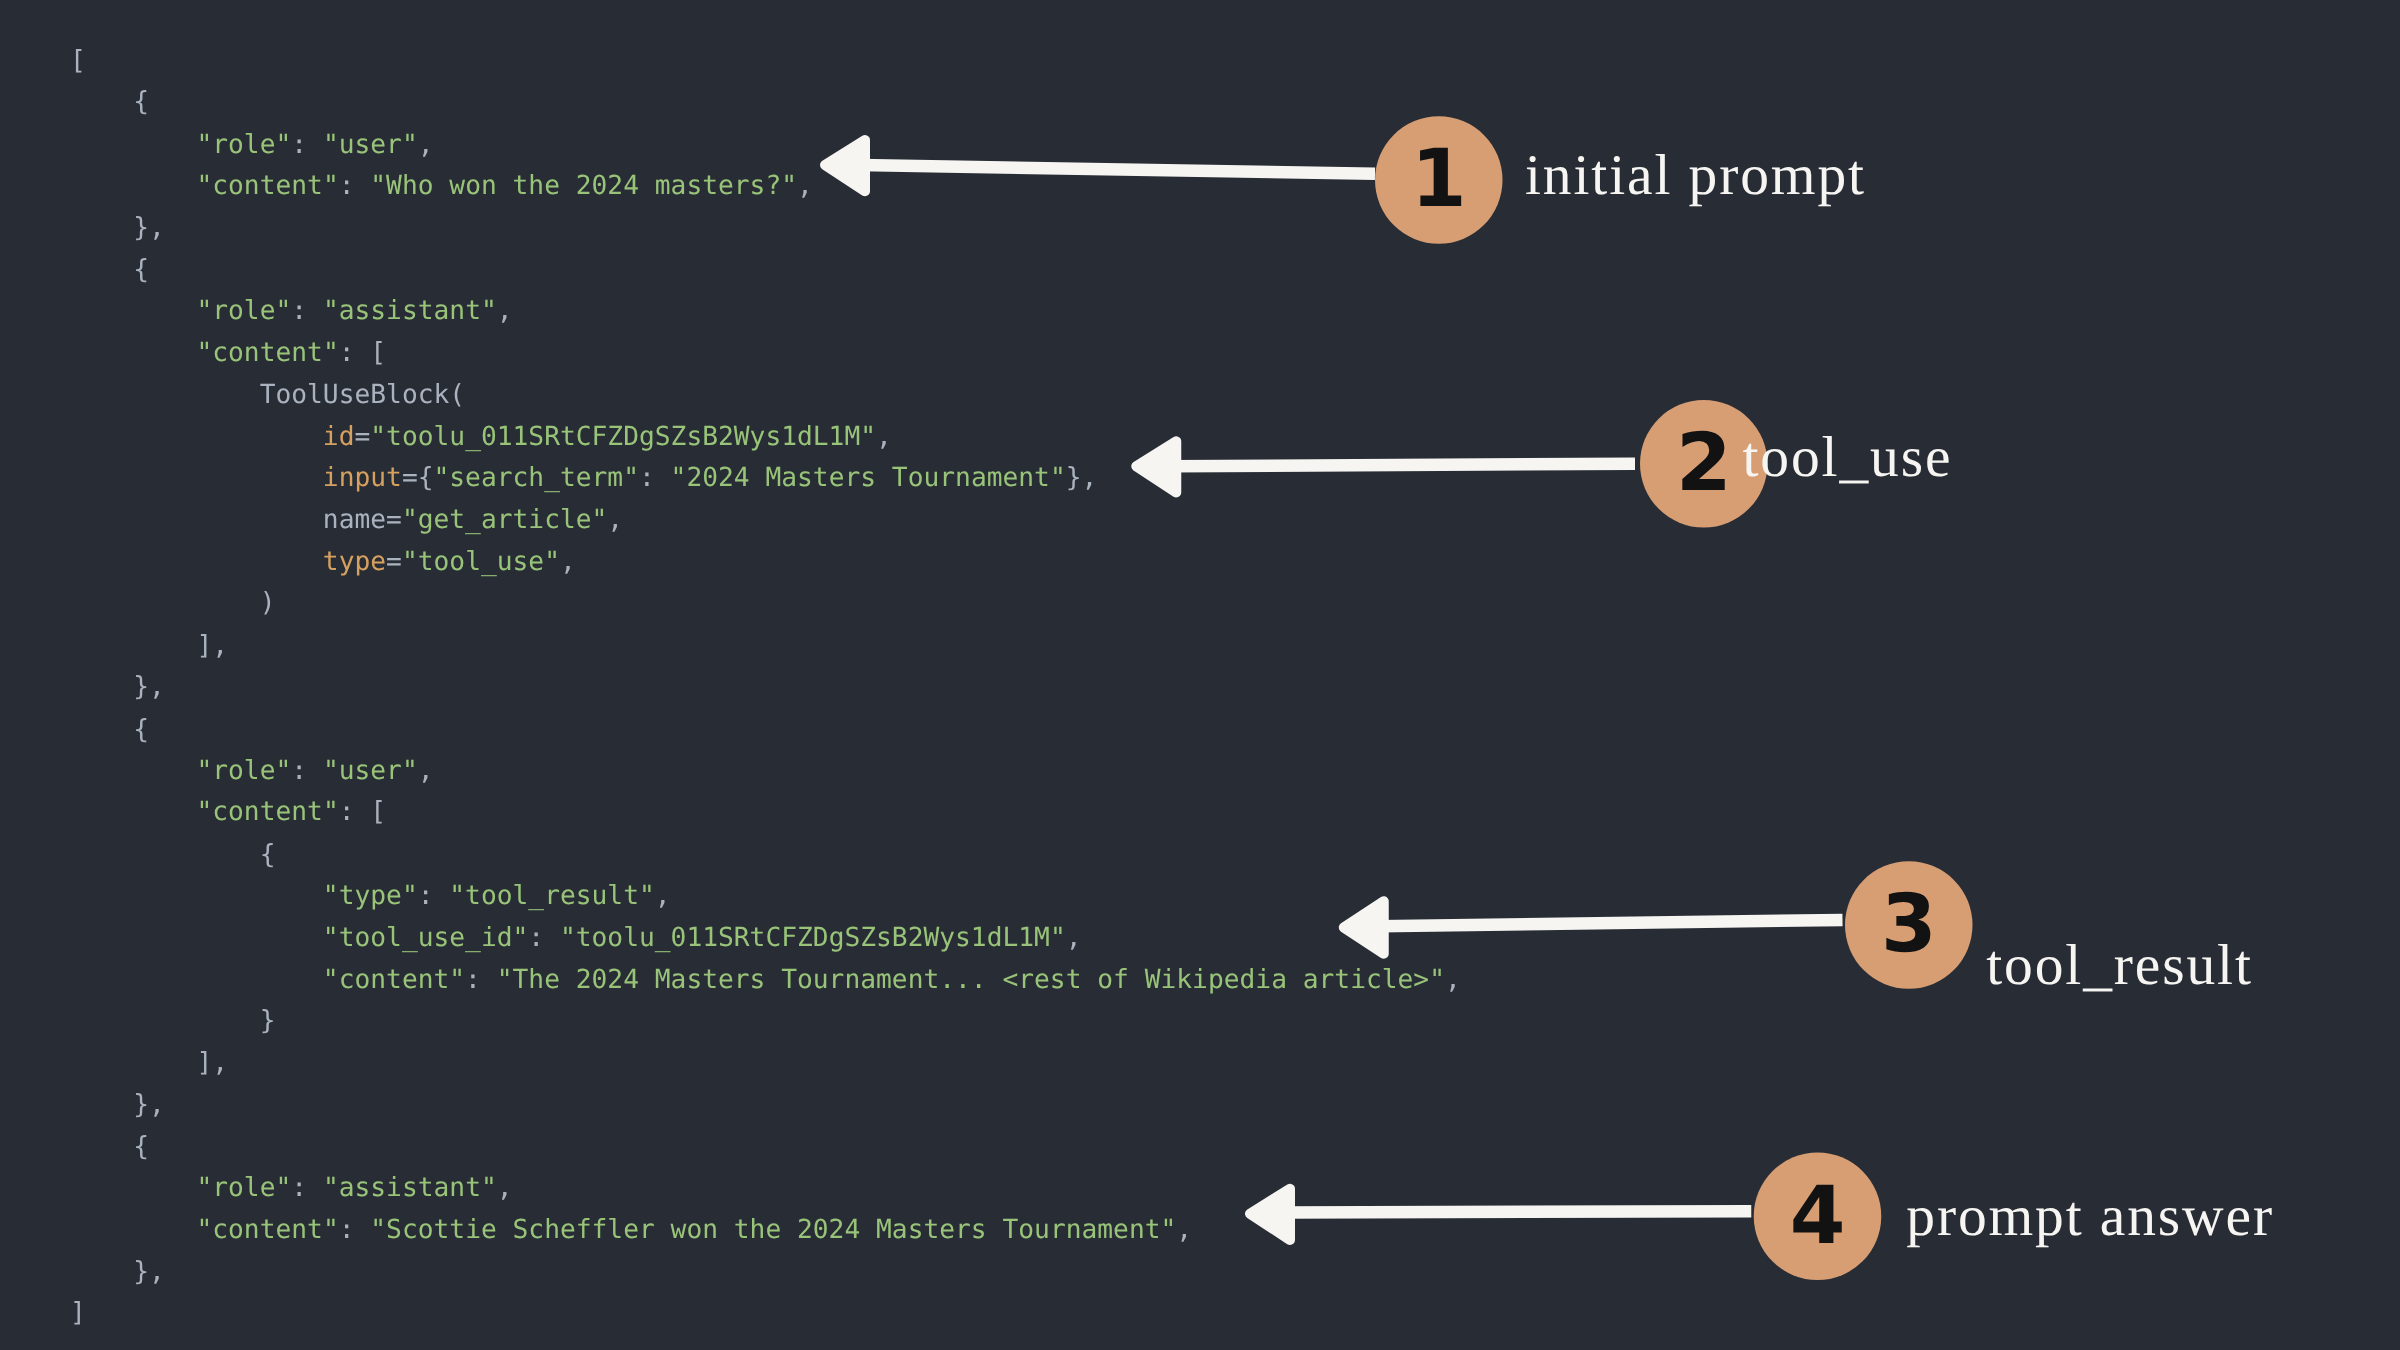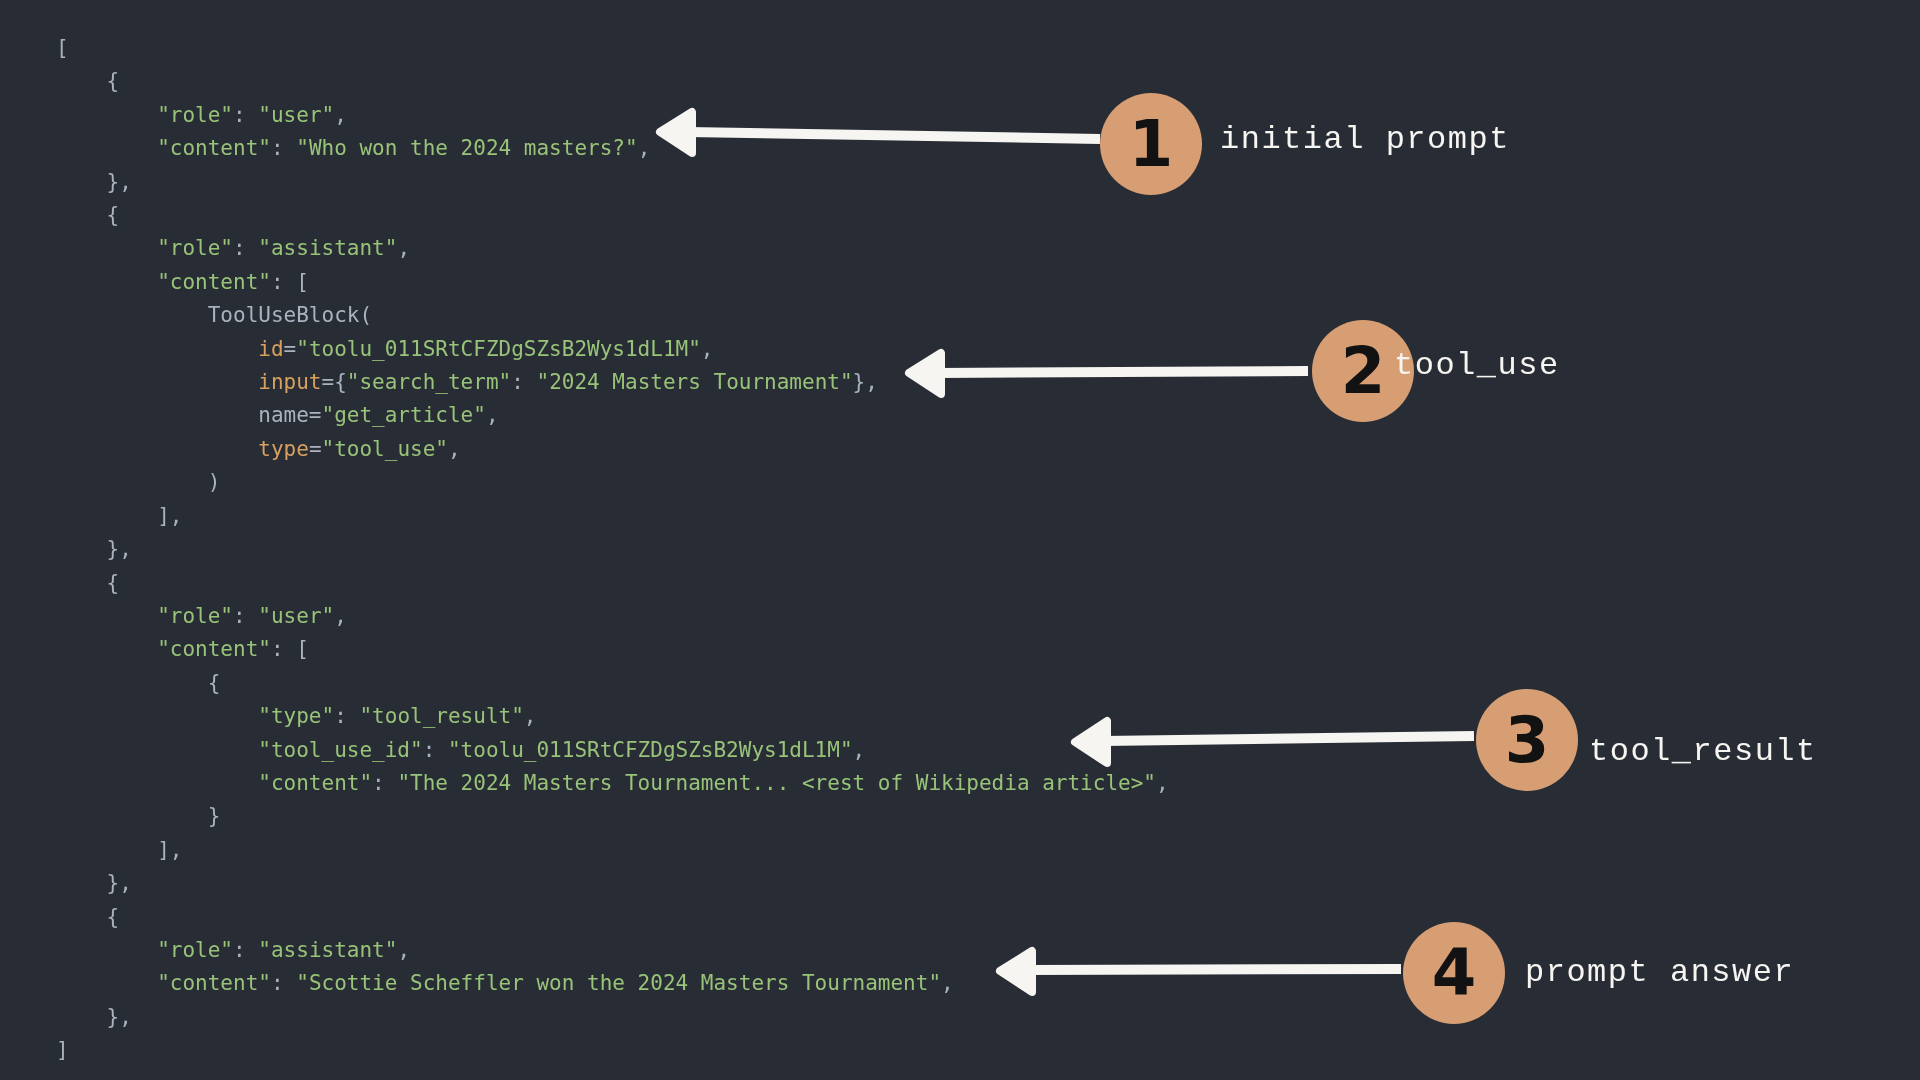--- a/index.html
+++ b/index.html
@@ -23,23 +23,23 @@
   .overlay{position:absolute;left:0;top:0;width:1920px;height:1080px;pointer-events:none;}
   .badge{
     position:absolute;width:102px;height:102px;border-radius:50%;
     background:var(--circle-fill);display:flex;align-items:center;justify-content:center;
   }
   .badge span{
     color:var(--circle-number);font-size:64px;font-weight:bold;
     font-family:"DejaVu Sans",sans-serif;line-height:1;
   }
   .ann-label{
-    position:absolute;color:var(--label-text);font-size:32px;
+    position:absolute;color:var(--label-text);font-size:46px;
     letter-spacing:1.5px;white-space:nowrap;line-height:60px;
-    font-family:Liberation Mono, monospace;
+    font-family:Liberation Serif, serif;
   }
   .arrow-shaft{stroke:var(--arrow);stroke-width:10;}
   .arrow-head{fill:var(--arrow);stroke:var(--arrow);stroke-width:8;stroke-linejoin:round;}
 </style>
 </head>
 <body>
 
 <div class="code"><div><span class="tk-p">[</span></div><div><span class="tk-p">    {</span></div><div><span class="tk-p">        </span><span class="tk-s">"role"</span><span class="tk-p">: </span><span class="tk-s">"user"</span><span class="tk-p">,</span></div><div><span class="tk-p">        </span><span class="tk-s">"content"</span><span class="tk-p">: </span><span class="tk-s">"Who won the 2024 masters?"</span><span class="tk-p">,</span></div><div><span class="tk-p">    },</span></div><div><span class="tk-p">    {</span></div><div><span class="tk-p">        </span><span class="tk-s">"role"</span><span class="tk-p">: </span><span class="tk-s">"assistant"</span><span class="tk-p">,</span></div><div><span class="tk-p">        </span><span class="tk-s">"content"</span><span class="tk-p">: [</span></div><div><span class="tk-p">            ToolUseBlock(</span></div><div><span class="tk-p">                </span><span class="tk-o">id</span><span class="tk-p">=</span><span class="tk-s">"toolu_011SRtCFZDgSZsB2Wys1dL1M"</span><span class="tk-p">,</span></div><div><span class="tk-p">                </span><span class="tk-o">input</span><span class="tk-p">={</span><span class="tk-s">"search_term"</span><span class="tk-p">: </span><span class="tk-s">"2024 Masters Tournament"</span><span class="tk-p">},</span></div><div><span class="tk-p">                name=</span><span class="tk-s">"get_article"</span><span class="tk-p">,</span></div><div><span class="tk-p">                </span><span class="tk-o">type</span><span class="tk-p">=</span><span class="tk-s">"tool_use"</span><span class="tk-p">,</span></div><div><span class="tk-p">            )</span></div><div><span class="tk-p">        ],</span></div><div><span class="tk-p">    },</span></div><div><span class="tk-p">    {</span></div><div><span class="tk-p">        </span><span class="tk-s">"role"</span><span class="tk-p">: </span><span class="tk-s">"user"</span><span class="tk-p">,</span></div><div><span class="tk-p">        </span><span class="tk-s">"content"</span><span class="tk-p">: [</span></div><div><span class="tk-p">            {</span></div><div><span class="tk-p">                </span><span class="tk-s">"type"</span><span class="tk-p">: </span><span class="tk-s">"tool_result"</span><span class="tk-p">,</span></div><div><span class="tk-p">                </span><span class="tk-s">"tool_use_id"</span><span class="tk-p">: </span><span class="tk-s">"toolu_011SRtCFZDgSZsB2Wys1dL1M"</span><span class="tk-p">,</span></div><div><span class="tk-p">                </span><span class="tk-s">"content"</span><span class="tk-p">: </span><span class="tk-s">"The 2024 Masters Tournament... &lt;rest of Wikipedia article&gt;"</span><span class="tk-p">,</span></div><div><span class="tk-p">            }</span></div><div><span class="tk-p">        ],</span></div><div><span class="tk-p">    },</span></div><div><span class="tk-p">    {</span></div><div><span class="tk-p">        </span><span class="tk-s">"role"</span><span class="tk-p">: </span><span class="tk-s">"assistant"</span><span class="tk-p">,</span></div><div><span class="tk-p">        </span><span class="tk-s">"content"</span><span class="tk-p">: </span><span class="tk-s">"Scottie Scheffler won the 2024 Masters Tournament"</span><span class="tk-p">,</span></div><div><span class="tk-p">    },</span></div><div><span class="tk-p">]</span></div></div>
 
 <svg class="overlay" width="1920" height="1080" viewBox="0 0 1920 1080">
@@ -72,21 +72,21 @@
   <div class="badge" style="left:1312px;top:320px">
     <span>2</span>
   </div>
   <div class="ann-label" style="left:1394px;top:336px">tool_use</div>
 </div>
 
 <div>
   <div class="badge" style="left:1476px;top:689px">
     <span>3</span>
   </div>
-  <div class="ann-label" style="left:1589px;top:722px">tool_result</div>
+  <div class="ann-label" style="left:1589px;top:742px">tool_result</div>
 </div>
 
 <div>
   <div class="badge" style="left:1403px;top:922px">
     <span>4</span>
   </div>
   <div class="ann-label" style="left:1525px;top:943px">prompt answer</div>
 </div>
 
 </body></html>

